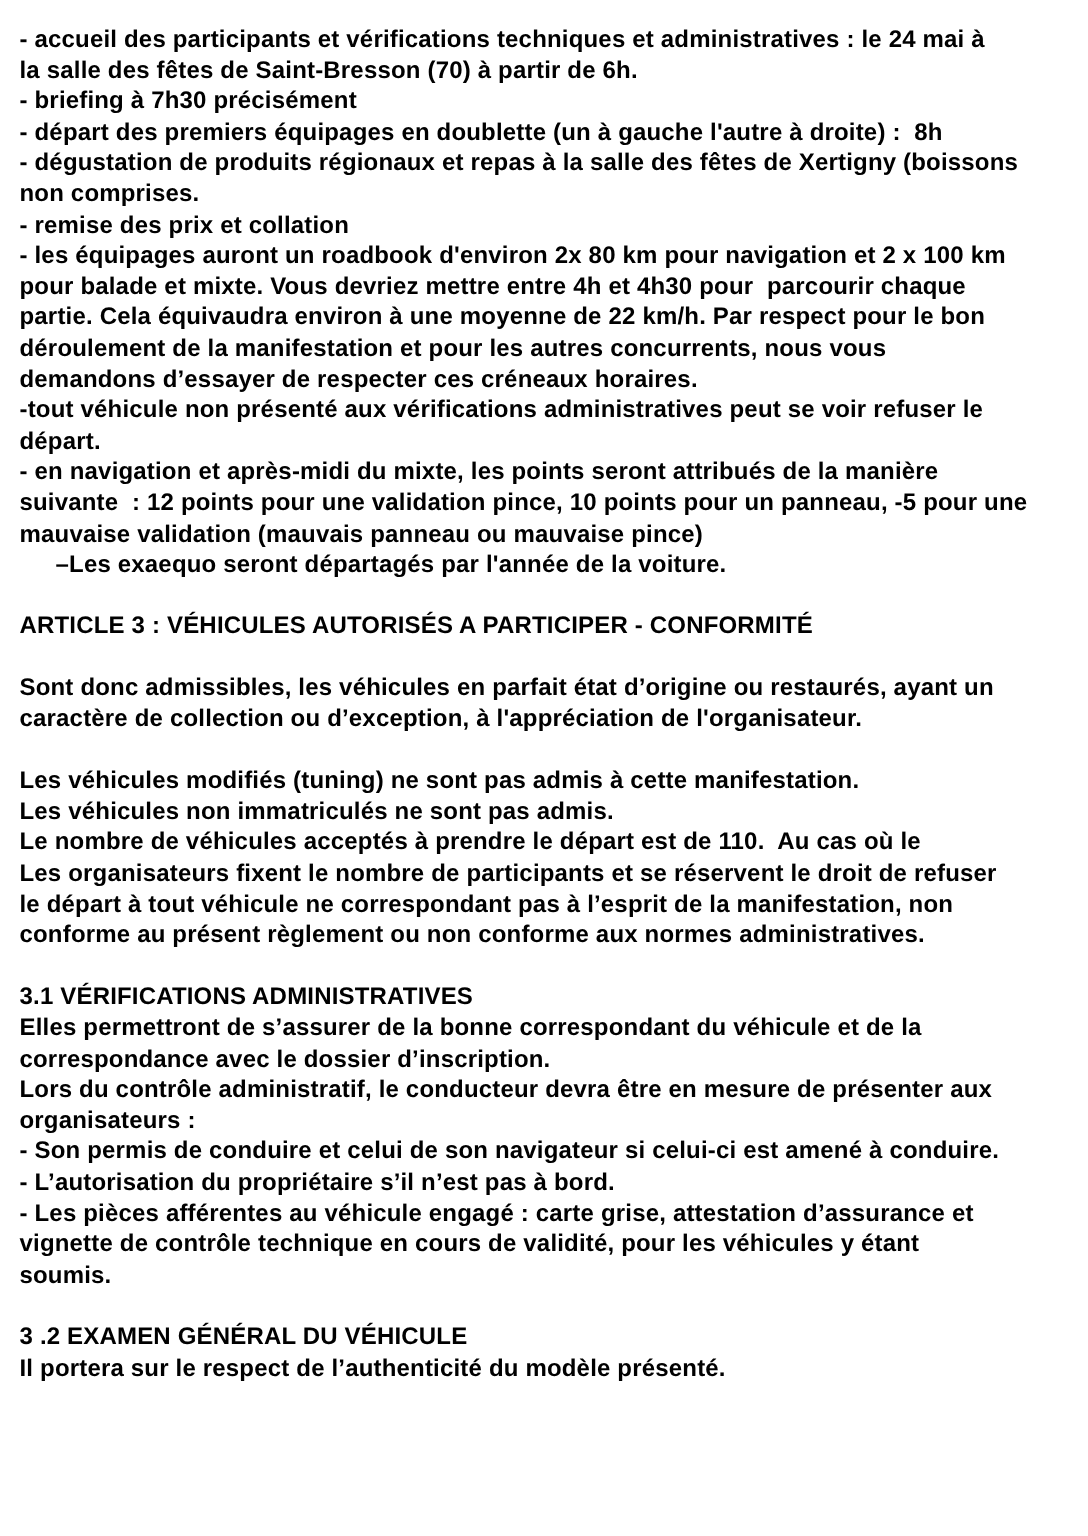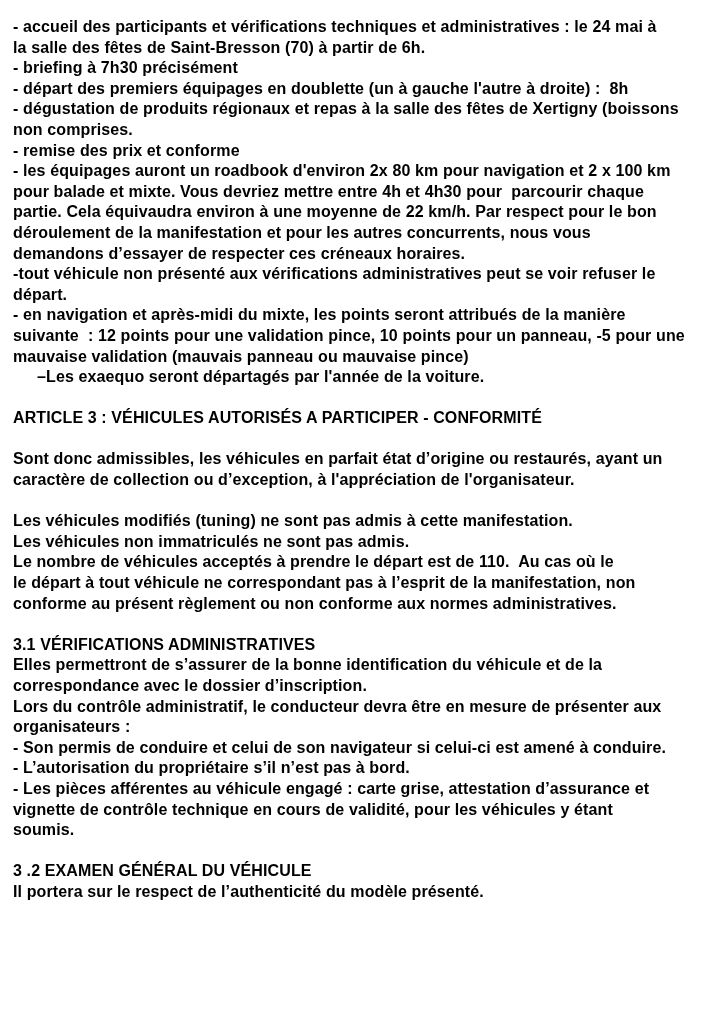--- a/index.html
+++ b/index.html
@@ -41,46 +41,47 @@
 <body>
 
 <div class="page">
   <div id="doc-body">
       <div class="line text">- accueil des participants et vérifications techniques et administratives : le 24 mai à</div>
       <div class="line text">la salle des fêtes de Saint-Bresson (70) à partir de 6h.</div>
       <div class="line text">- briefing à 7h30 précisément</div>
       <div class="line text">- départ des premiers équipages en doublette (un à gauche l'autre à droite) :  8h</div>
       <div class="line text">- dégustation de produits régionaux et repas à la salle des fêtes de Xertigny (boissons</div>
       <div class="line text">non comprises.</div>
-      <div class="line text">- remise des prix et conforme</div>
+      <div class="line text">- remise des prix et collation</div>
       <div class="line text">- les équipages auront un roadbook d'environ 2x 80 km pour navigation et 2 x 100 km</div>
       <div class="line text">pour balade et mixte. Vous devriez mettre entre 4h et 4h30 pour  parcourir chaque</div>
       <div class="line text">partie. Cela équivaudra environ à une moyenne de 22 km/h. Par respect pour le bon</div>
       <div class="line text">déroulement de la manifestation et pour les autres concurrents, nous vous</div>
       <div class="line text">demandons d’essayer de respecter ces créneaux horaires.</div>
       <div class="line text">-tout véhicule non présenté aux vérifications administratives peut se voir refuser le</div>
       <div class="line text">départ.</div>
       <div class="line text">- en navigation et après-midi du mixte, les points seront attribués de la manière</div>
       <div class="line text">suivante  : 12 points pour une validation pince, 10 points pour un panneau, -5 pour une</div>
       <div class="line text">mauvaise validation (mauvais panneau ou mauvaise pince)</div>
       <div class="line list-dash"><span class="dash">–</span><span class="dash-text">Les exaequo seront départagés par l'année de la voiture.</span></div>
       <div class="line blank"></div>
       <div class="line heading">ARTICLE 3 : VÉHICULES AUTORISÉS A PARTICIPER - CONFORMITÉ</div>
       <div class="line blank"></div>
       <div class="line text">Sont donc admissibles, les véhicules en parfait état d’origine ou restaurés, ayant un</div>
       <div class="line text">caractère de collection ou d’exception, à l'appréciation de l'organisateur.</div>
       <div class="line blank"></div>
       <div class="line text">Les véhicules modifiés (tuning) ne sont pas admis à cette manifestation.</div>
       <div class="line text">Les véhicules non immatriculés ne sont pas admis.</div>
       <div class="line text">Le nombre de véhicules acceptés à prendre le départ est de 110.  Au cas où le</div>
+      <div class="line text">Les organisateurs fixent le nombre de participants et se réservent le droit de refuser</div>
       <div class="line text">le départ à tout véhicule ne correspondant pas à l’esprit de la manifestation, non</div>
       <div class="line text">conforme au présent règlement ou non conforme aux normes administratives.</div>
       <div class="line blank"></div>
       <div class="line heading">3.1 VÉRIFICATIONS ADMINISTRATIVES</div>
-      <div class="line text">Elles permettront de s’assurer de la bonne identification du véhicule et de la</div>
+      <div class="line text">Elles permettront de s’assurer de la bonne correspondant du véhicule et de la</div>
       <div class="line text">correspondance avec le dossier d’inscription.</div>
       <div class="line text">Lors du contrôle administratif, le conducteur devra être en mesure de présenter aux</div>
       <div class="line text">organisateurs :</div>
       <div class="line text">- Son permis de conduire et celui de son navigateur si celui-ci est amené à conduire.</div>
       <div class="line text">- L’autorisation du propriétaire s’il n’est pas à bord.</div>
       <div class="line text">- Les pièces afférentes au véhicule engagé : carte grise, attestation d’assurance et</div>
       <div class="line text">vignette de contrôle technique en cours de validité, pour les véhicules y étant</div>
       <div class="line text">soumis.</div>
       <div class="line blank"></div>
       <div class="line heading">3 .2 EXAMEN GÉNÉRAL DU VÉHICULE</div>

